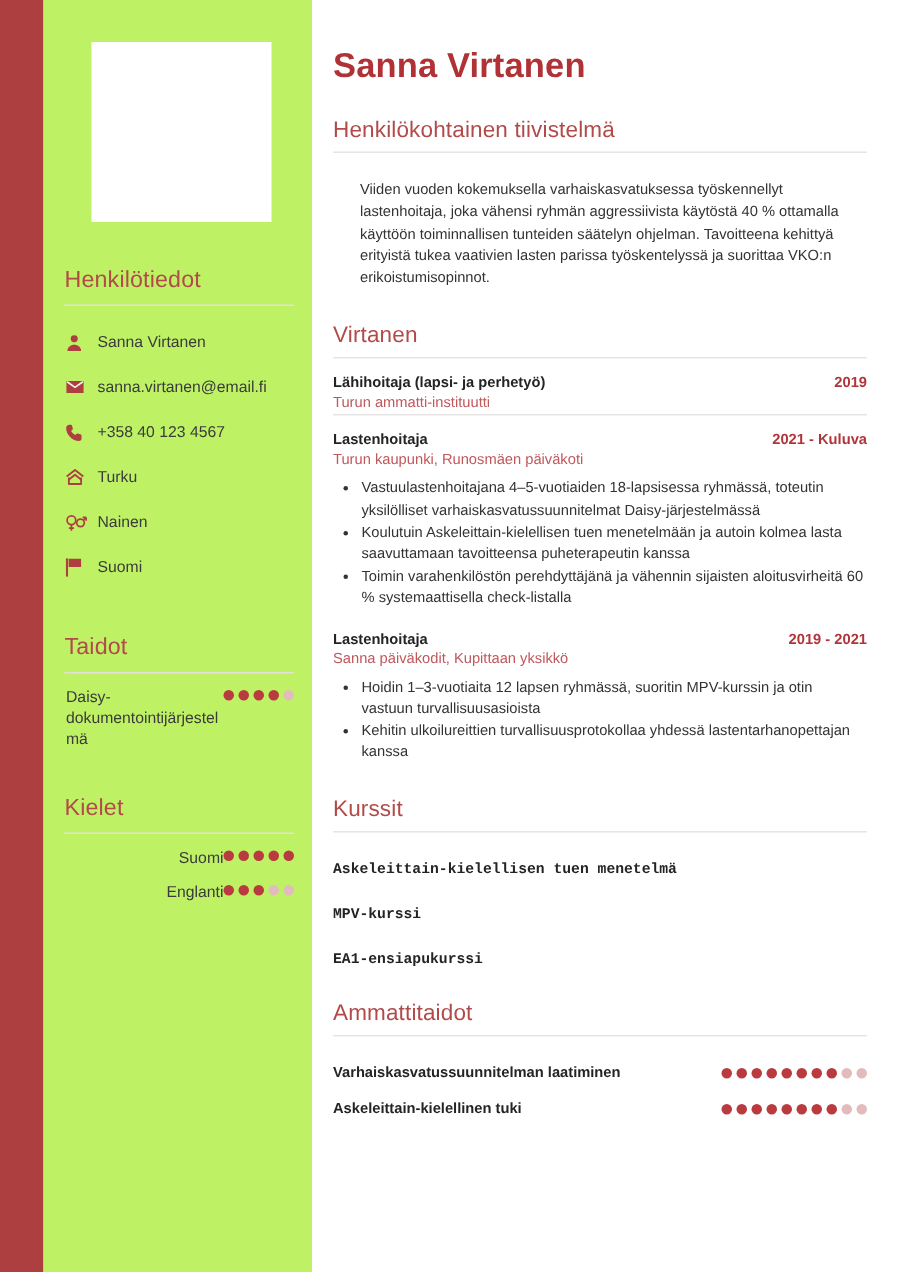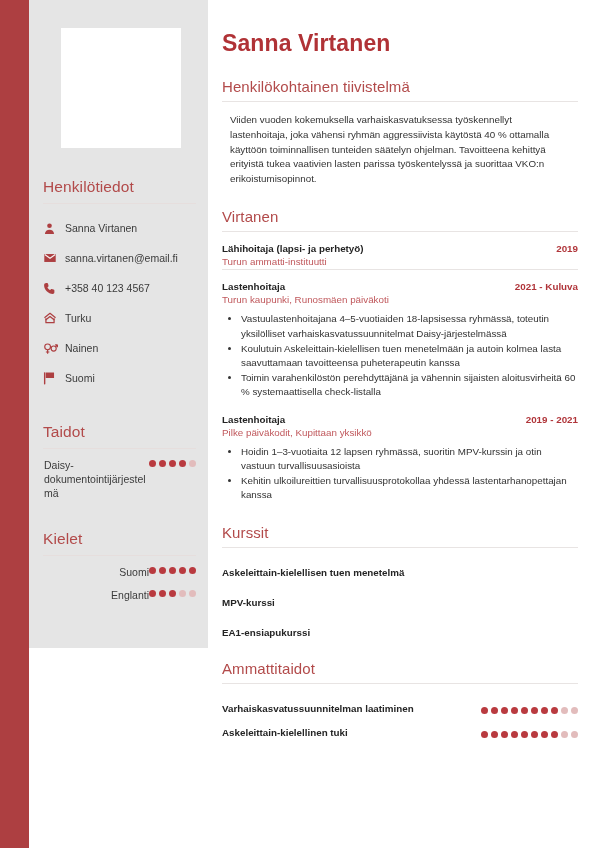--- a/index.html
+++ b/index.html
@@ -24,22 +24,22 @@
   .red-stripe {
     width: 29px;
     height: 848px;
     background: #ad3f41;
     flex: 0 0 29px;
   }
   
   .sidebar {
     width: 179px;
     flex: 0 0 179px;
-    height: 648px;
-    background: #e5e5e5;
+    height: 848px;
+    background: #bef264;
     box-sizing: border-box;
     padding: 0 10px 0 11px;
   }
   .photo-box {
     width: 120px;
     height: 120px;
     background: #ffffff;
     margin: 28px 0 0 21px;
   }
   .side-heading {
@@ -134,21 +134,21 @@
   }
   .main-rule {
     height: 1px;
     background: #e8e4e3;
     margin-bottom: 11px;
   }
   .summary {
     font-size: 9.8px;
     color: #333333;
     line-height: 14.6px;
-    margin: 8px;
+    margin: 18px;
   }
   .entry {
     margin-bottom: 2px;
   }
   .entry-top {
     display: flex;
     justify-content: space-between;
     align-items: baseline;
   }
   .entry-title {
@@ -176,25 +176,26 @@
     font-size: 9.8px;
     color: #333333;
     line-height: 14.2px;
     margin-bottom: 1px;
   }
   .course-item {
     font-size: 9.8px;
     font-weight: bold;
     color: #242424;
     margin-bottom: 19px;
+    font-family: Liberation Mono, monospace;
   }
   .prof-row {
     display: flex;
     justify-content: space-between;
-    align-items: flex-end;
+    align-items: flex-start;
     margin-bottom: 13px;
   }
   .prof-label {
     font-size: 9.8px;
     font-weight: bold;
     color: #242424;
   }
   .prof-dots {
     display: flex;
     gap: 3px;
@@ -357,21 +358,21 @@
       </ul>
     </div>
 
     <div class="gap-12"></div>
 
     <div class="entry">
       <div class="entry-top">
         <span class="entry-title">Lastenhoitaja</span>
         <span class="entry-date">2019 - 2021</span>
       </div>
-      <div class="entry-org">Pilke päiväkodit, Kupittaan yksikkö</div>
+      <div class="entry-org">Sanna päiväkodit, Kupittaan yksikkö</div>
       <ul class="bullets">
         <li>Hoidin 1–3-vuotiaita 12 lapsen ryhmässä, suoritin MPV-kurssin ja otin vastuun turvallisuusasioista</li>
         <li>Kehitin ulkoilureittien turvallisuusprotokollaa yhdessä lastentarhanopettajan kanssa</li>
       </ul>
     </div>
 
     <h2 class="main-heading">Kurssit</h2>
     <div class="main-rule"></div>
     <div class="gap-8"></div>
     <div class="course-item">Askeleittain-kielellisen tuen menetelmä</div>

